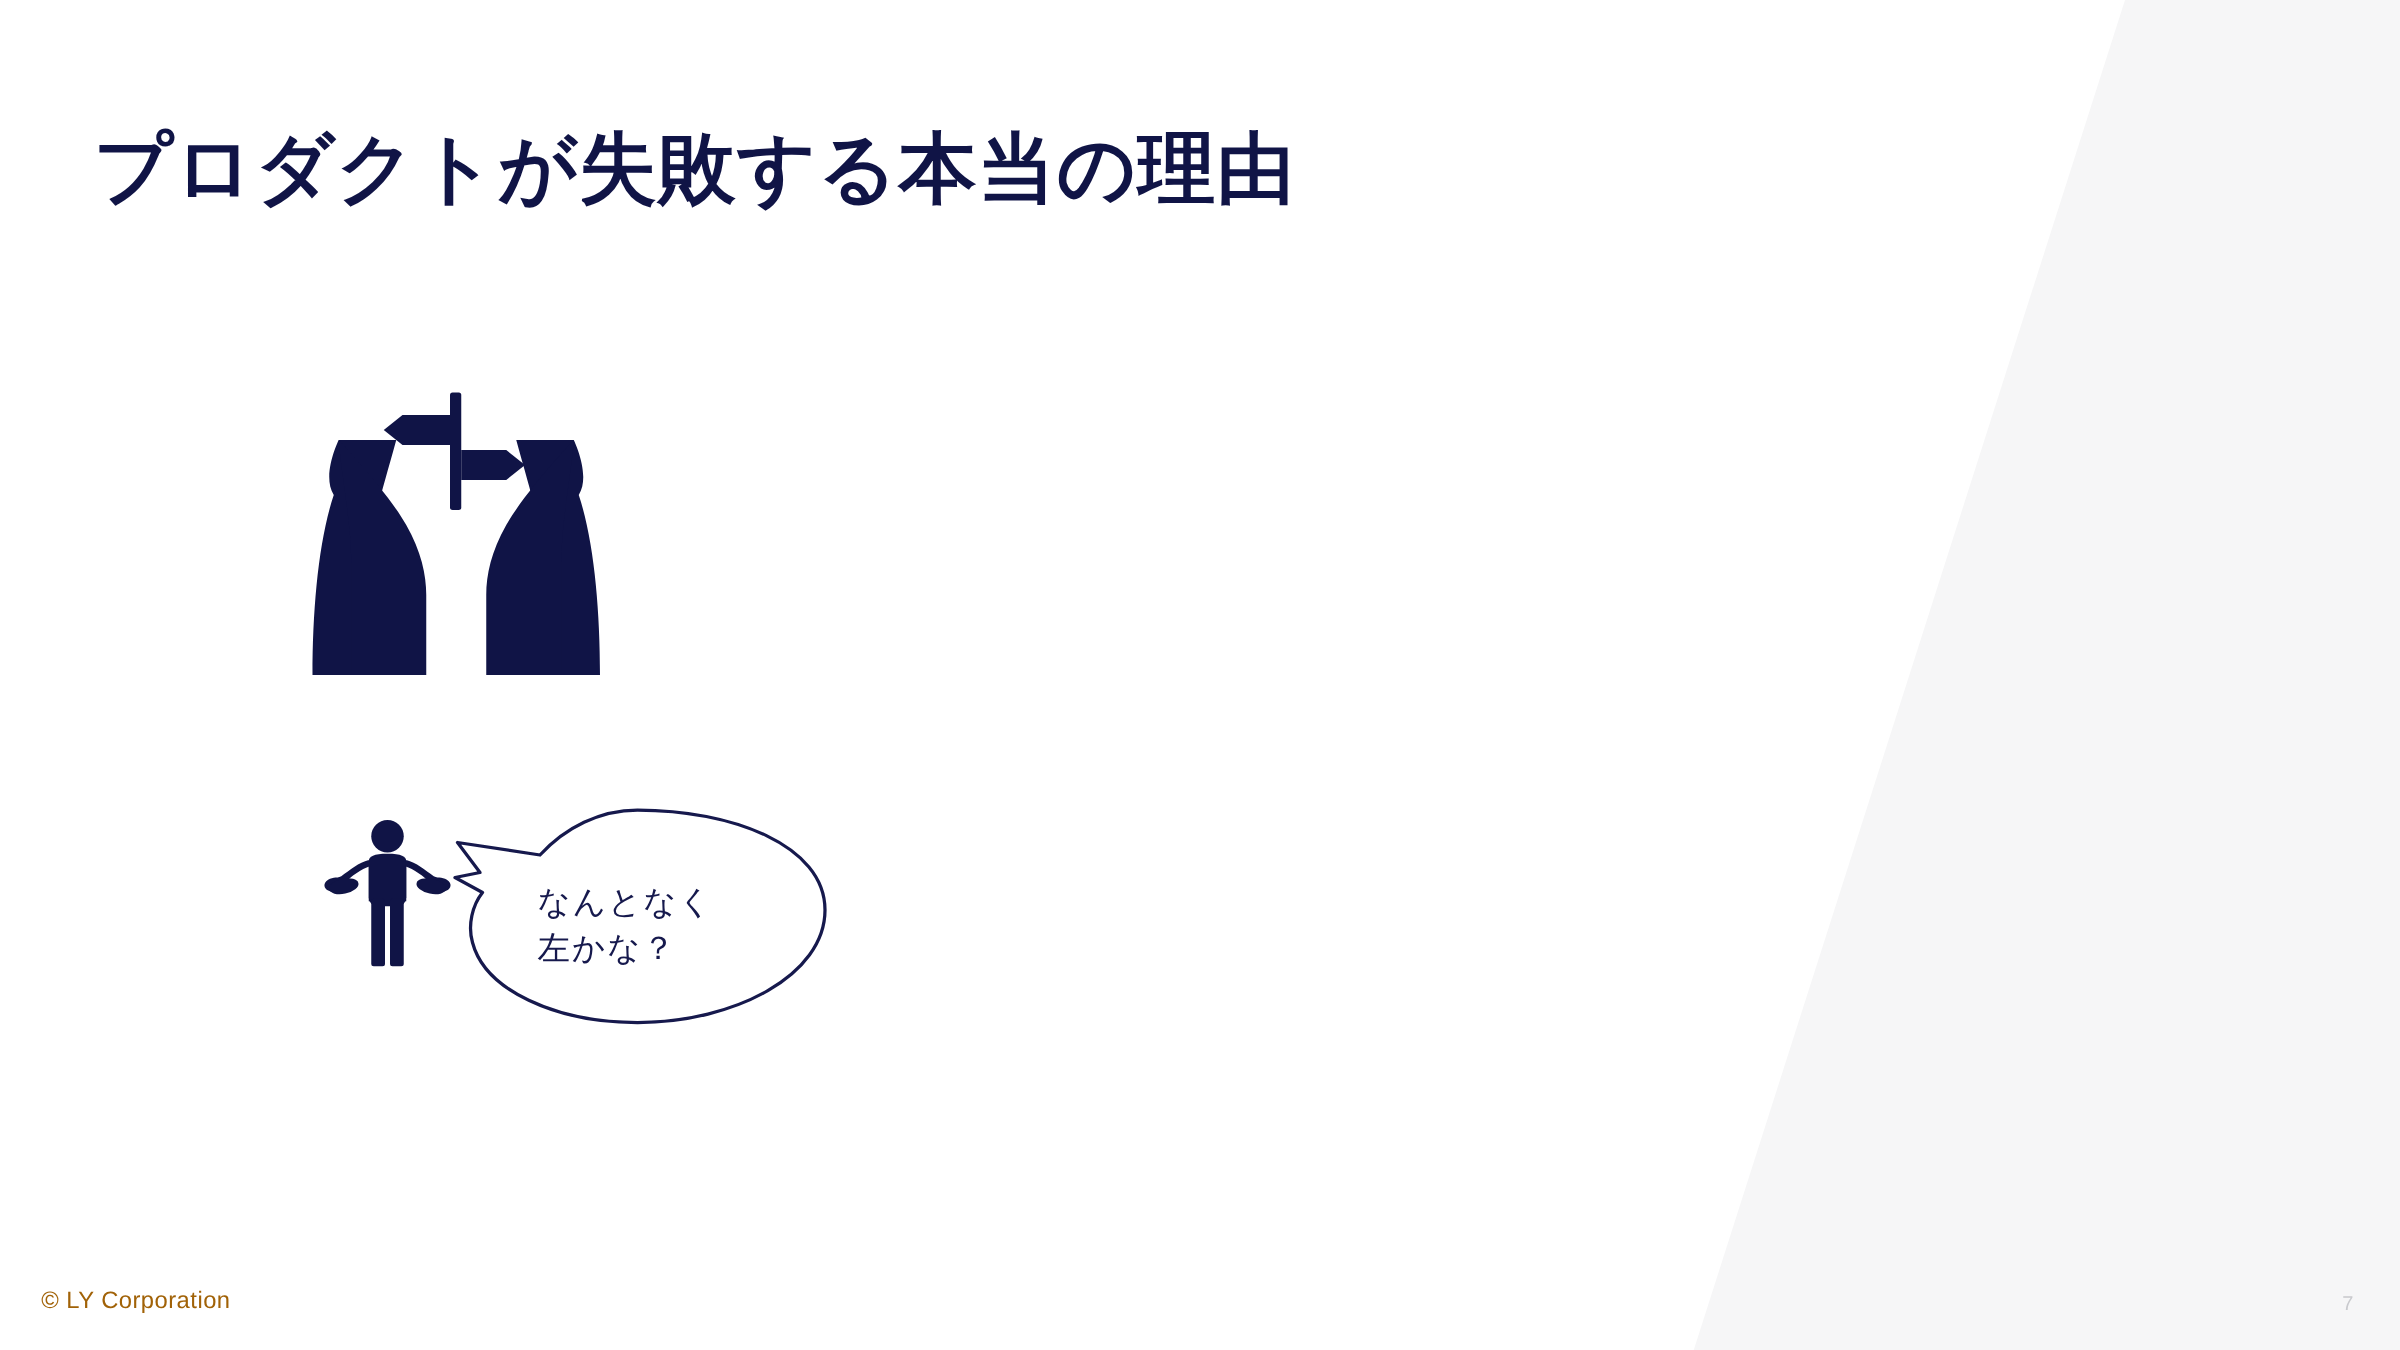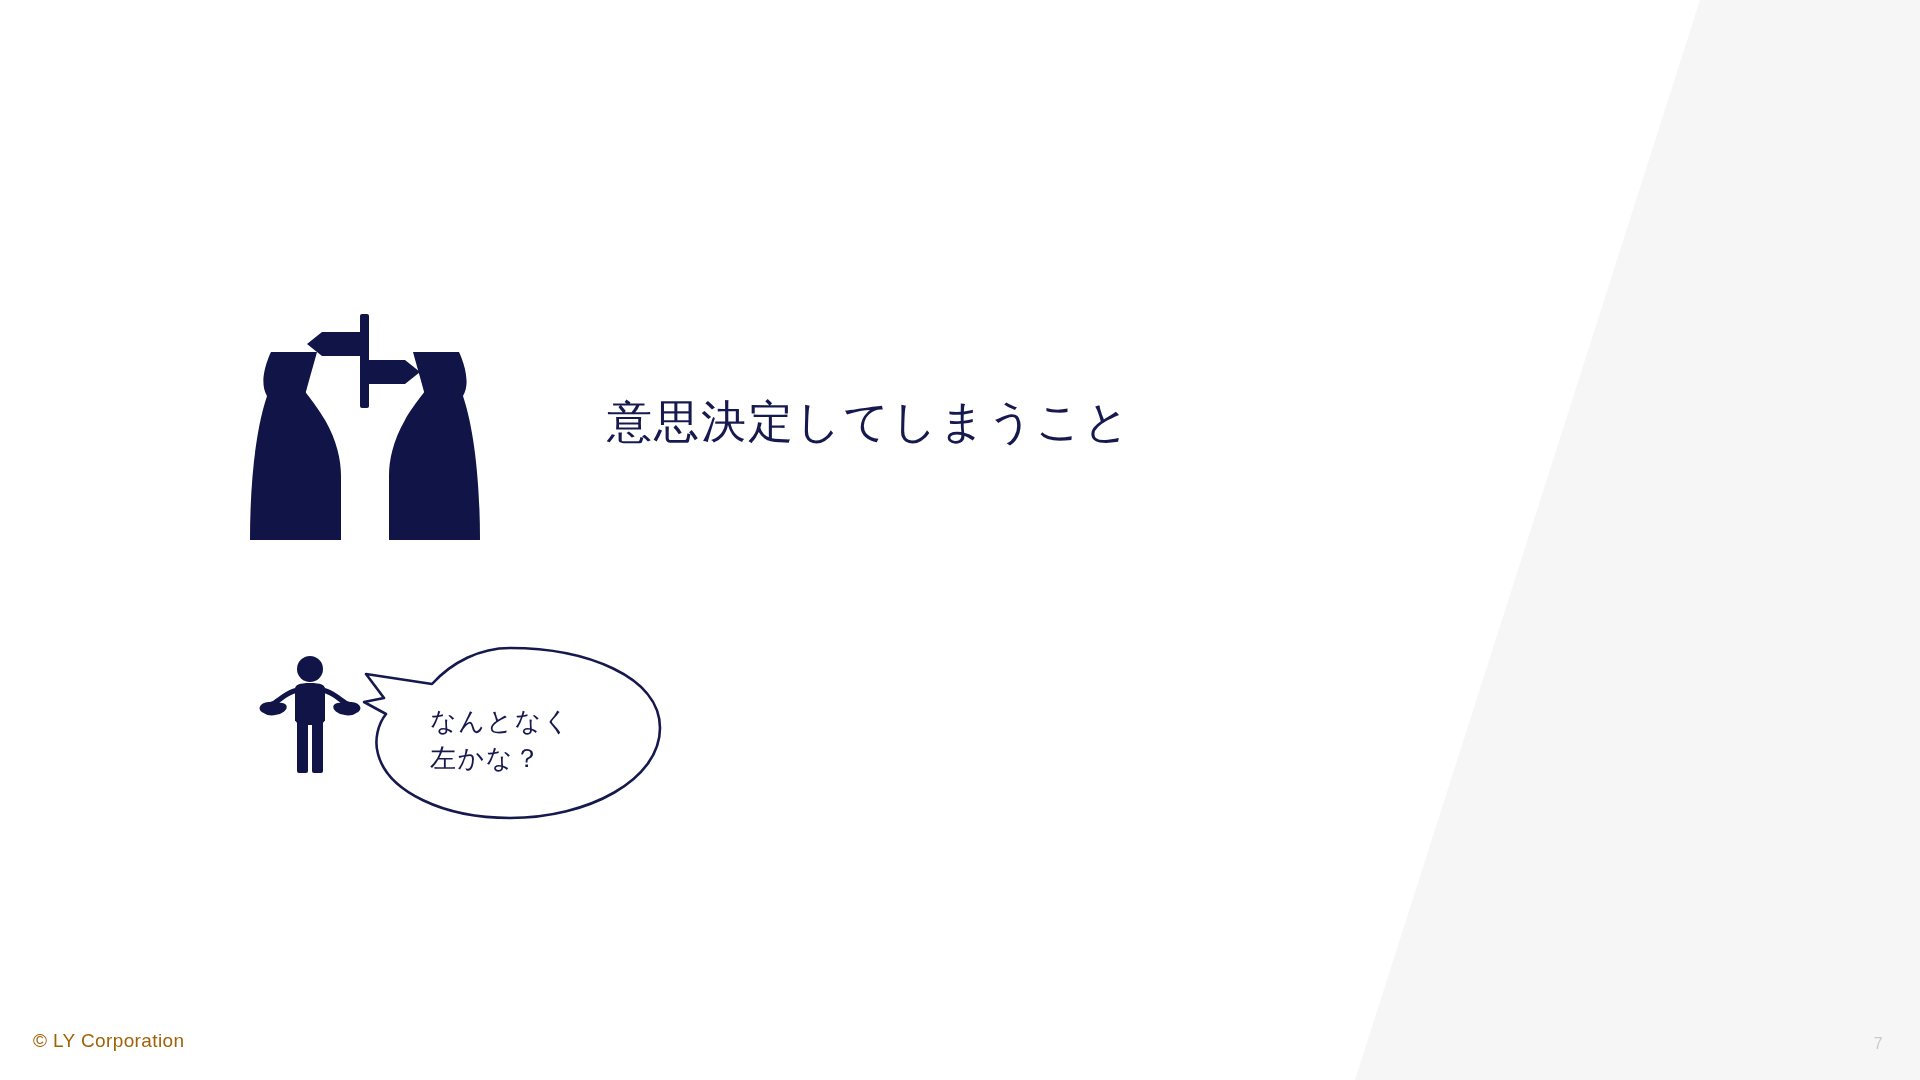--- a/index.html
+++ b/index.html
@@ -127,20 +127,21 @@
 <body>
 
 <div class="slide">
 
   <div class="diagonal-band">
     <svg viewBox="0 0 1920 1080" xmlns="http://www.w3.org/2000/svg" aria-hidden="true">
       <polygon points="1920,0 1920,1080 1355,1080 1700,0" fill="#f6f6f7"></polygon>
     </svg>
   </div>
 
+  <h1 class="slide-title">プロダクトが失敗する本当の理由</h1>
 
   <div class="illustration">
 
     <div class="road-icon">
       <svg width="240" height="240" viewBox="0 0 240 240" xmlns="http://www.w3.org/2000/svg" aria-hidden="true">
         <g fill="#101446">
 
           <path d="M26 52 L72 52 C60 96 52 118 52 146 L52 240 L5 240 C5 186 10 132 22 96 C12 80 26 52 26 52 Z"></path>
           <path d="M26 52 C26 52 64 92 80 120 C92 141 96 160 96 176 L96 240 L36 240 L36 150 C36 118 28 80 26 52 Z"></path>
 
@@ -193,20 +194,19 @@
                  L92 44
                  C112 22 140 8 170 8 Z" fill="#ffffff" stroke="#16194d" stroke-width="2.6" stroke-linejoin="round" stroke-linecap="round"></path>
       </svg>
     </div>
 
     <div class="bubble-text">なんとなく
 左かな？</div>
   </div>
 
   <div class="body-copy">
-    <div class="line">意思決定してしまうこと</div>
   </div>
 
   <div class="footer-copyright">© LY Corporation</div>
 
   <div class="page-number">7</div>
 
 </div>
 
 </body></html>

